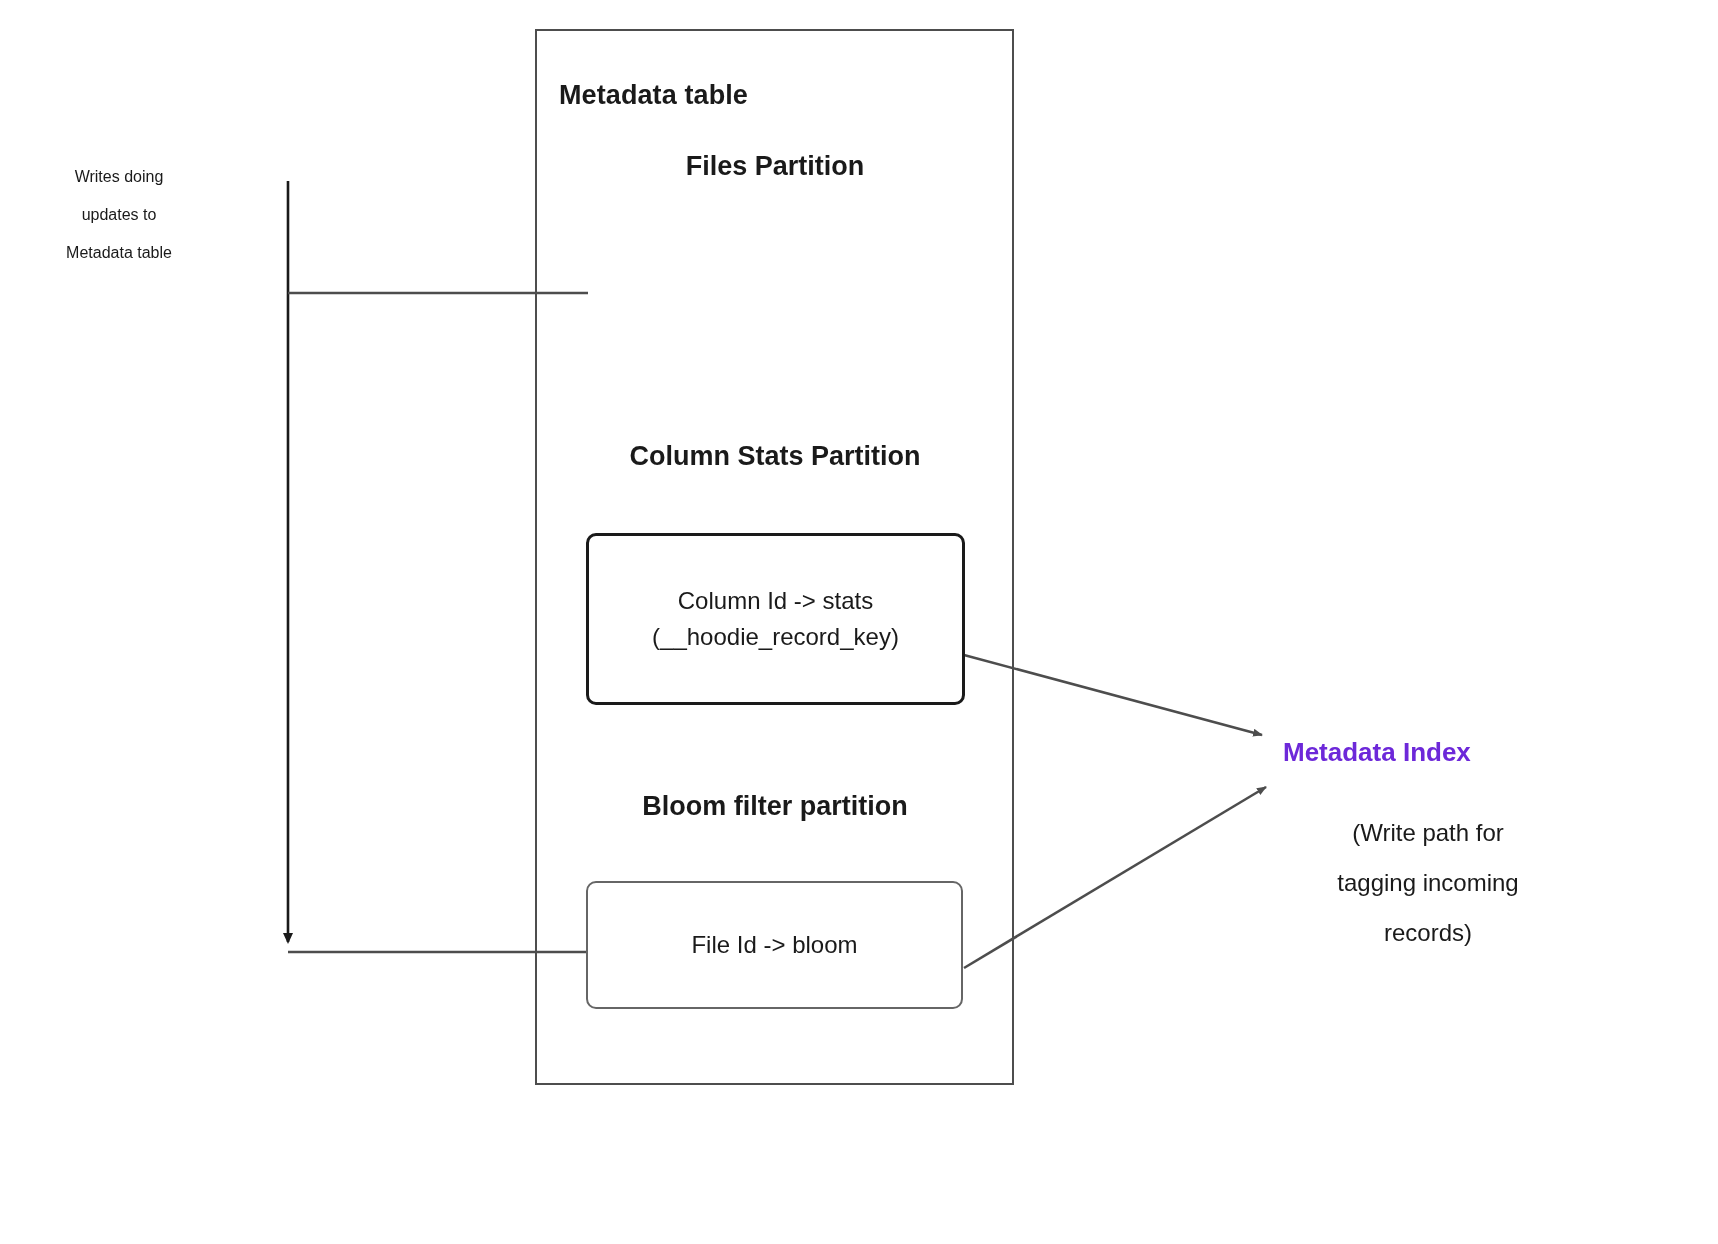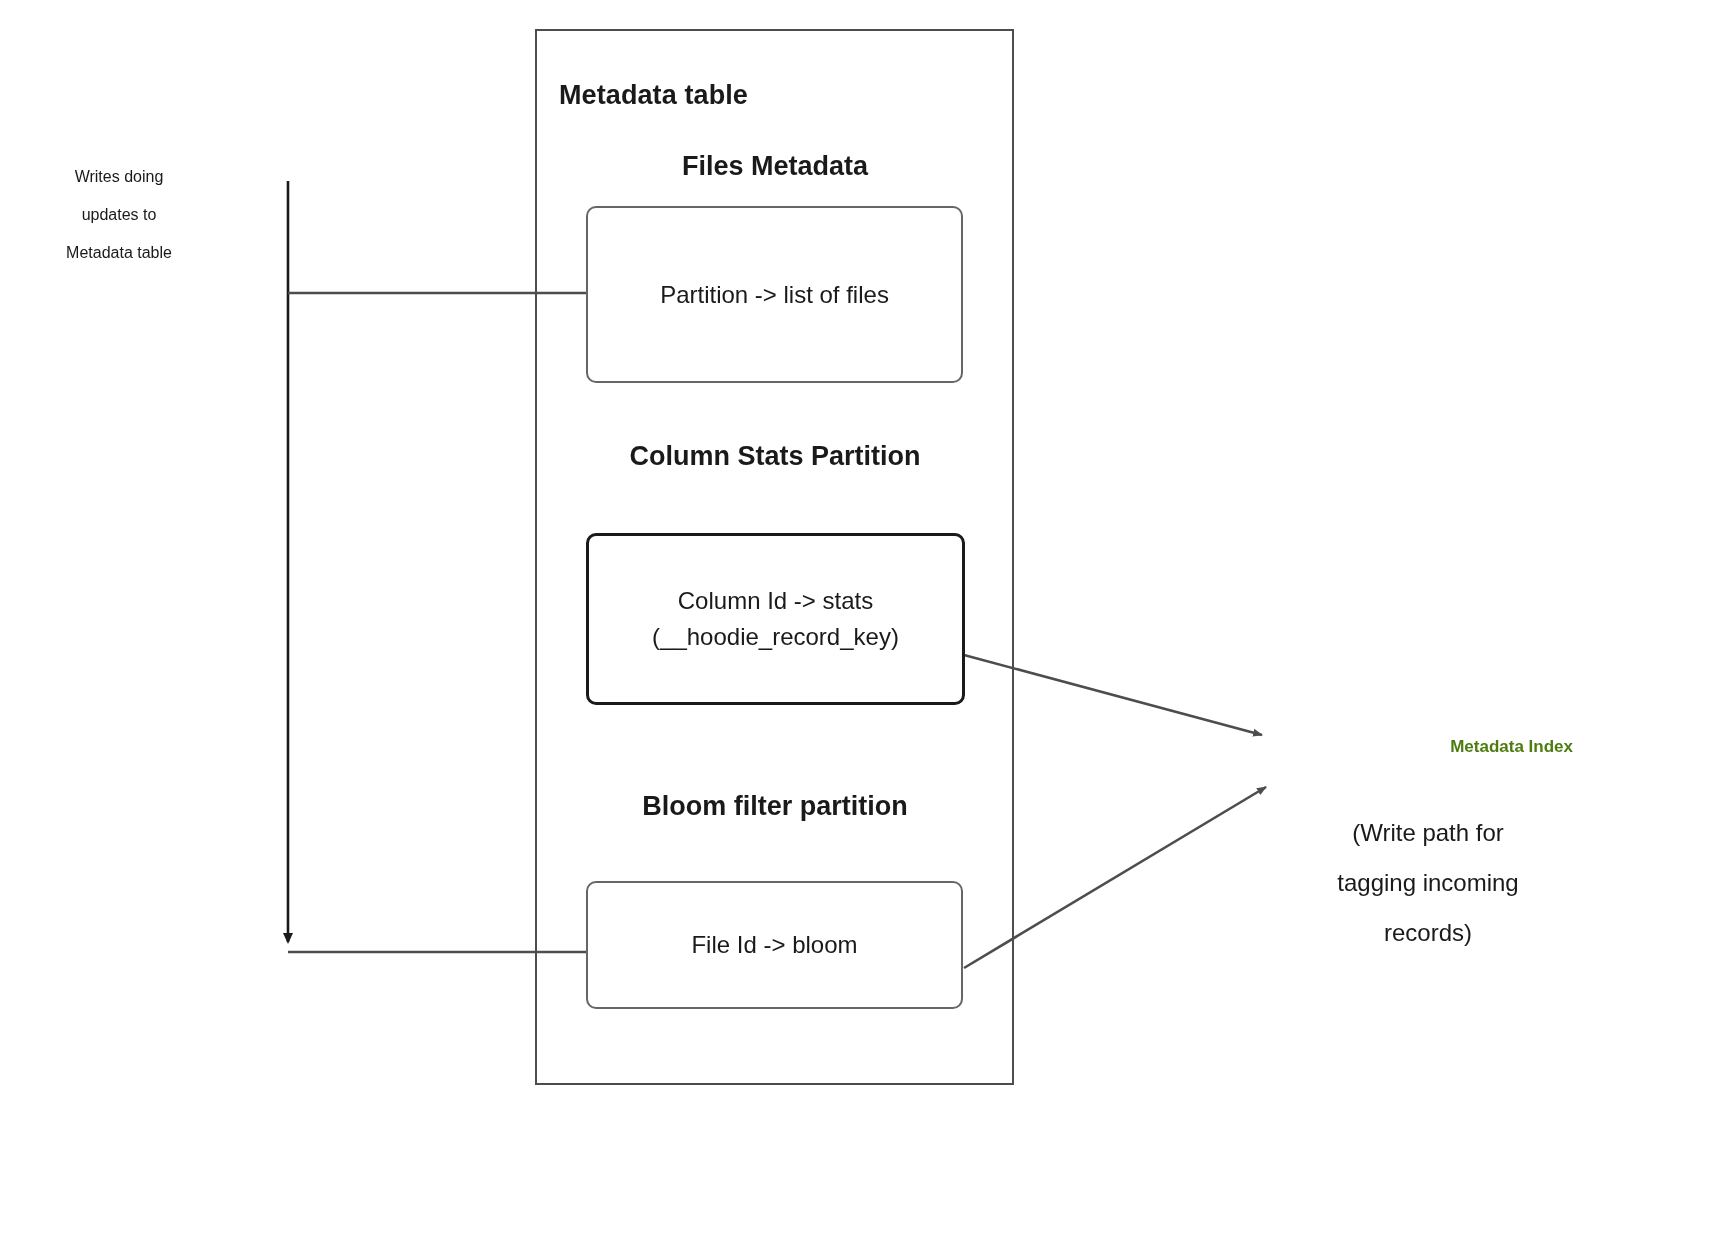--- a/index.html
+++ b/index.html
@@ -106,24 +106,24 @@
     font-size: 16px;
     line-height: 38px;
     color: #1a1a1a;
     white-space: pre-line;
   }
   #label-metadata-index {
     position: absolute;
     left: 1283px;
     top: 737px;
     width: 290px;
-    text-align: right;
-    font-size: 17px;
+    text-align: left;
+    font-size: 26px;
     font-weight: bold;
-    color: #4d7c0f;
+    color: #6d28d9;
     white-space: nowrap;
   }
   #label-metadata-index-note {
     position: absolute;
     left: 1288px;
     top: 808px;
     width: 280px;
     text-align: center;
     font-size: 24px;
     line-height: 50px;
@@ -168,24 +168,21 @@
   </svg>
 
   <div id="label-writes">Writes doing
 updates to
 Metadata table</div>
 
   <div class="node" id="metadata-table-container"></div>
 
   <div id="metadata-table-title">Metadata table</div>
 
-  <div class="section-heading" id="heading-files">Files Metadata</div>
-  <div class="inner-box" id="box-files">
-    <span class="box-text">Partition -&gt; list of files</span>
-  </div>
+  <div class="section-heading" id="heading-files">Files Partition</div>
 
   <div class="section-heading" id="heading-colstats">Column Stats
 Partition</div>
   <div class="inner-box" id="box-colstats">
     <span class="box-text">Column Id  -&gt; stats
 (__hoodie_record_key)</span>
   </div>
 
   <div class="section-heading" id="heading-bloom">Bloom filter
 partition</div>

